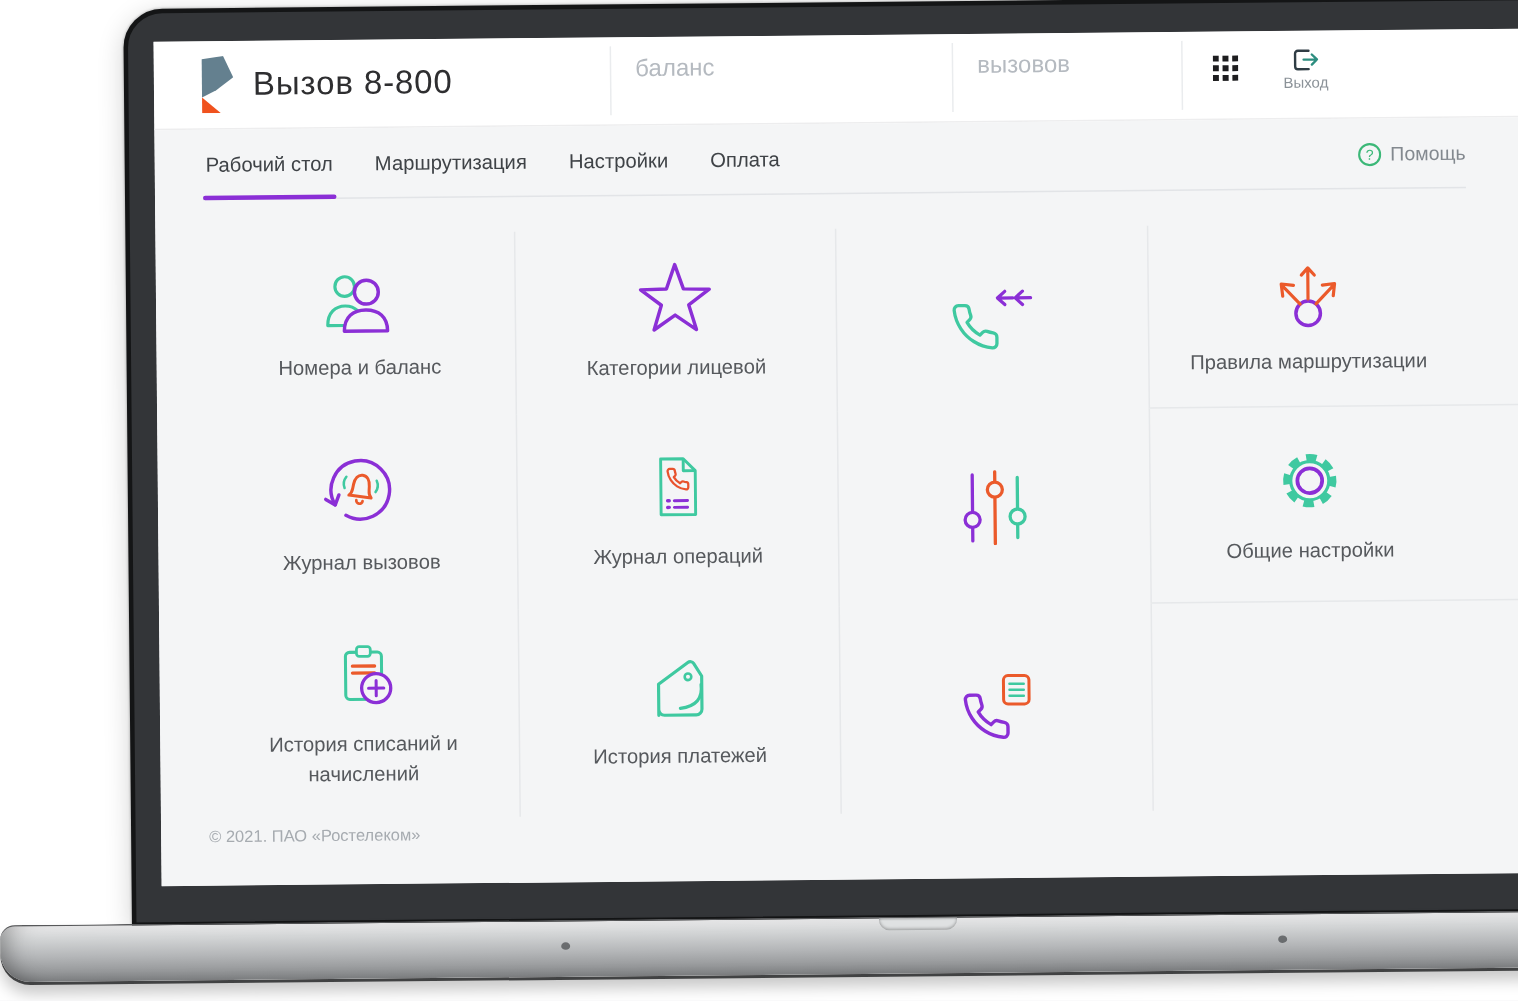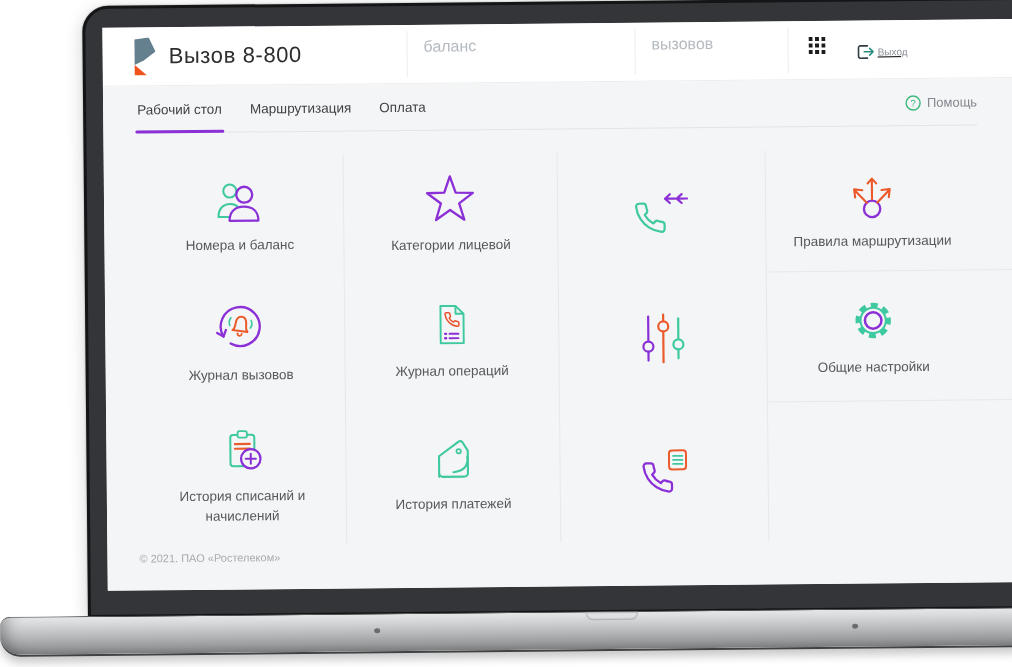--- a/index.html
+++ b/index.html
@@ -31,22 +31,22 @@
   .brand{flex:0 0 304px;display:flex;align-items:center;padding-left:30px;box-sizing:border-box;}
   .logo{margin-right:13px;flex:0 0 auto;}
   .app-title{font-size:22px;color:#2e2e30;letter-spacing:.6px;white-space:nowrap;}
   .hsec{align-self:center;height:46px;box-sizing:border-box;padding:7px 0 0 16px;
     border-left:1px solid #eaecee;}
   .hsec span{font-size:16px;color:#b5bac0;}
   .sec-balance{width:228px}.sec-personal{width:102px}.sec-account{width:153px}
   .hicons{align-self:center;height:46px;border-left:1px solid #eaecee;
     display:flex;padding-left:20px;box-sizing:border-box;flex:1 0 auto;}
   .appgrid-btn{margin-top:10px;cursor:pointer;}
-  .logout-btn{margin-left:30px;margin-top:5px;display:flex;flex-direction:row;
-    align-items:center;gap:2px;cursor:pointer;text-decoration:underline;}
+  .logout-btn{margin-left:30px;margin-top:5px;display:flex;flex-direction:column;
+    align-items:center;gap:2px;cursor:pointer;}
   .logout-btn span{font-size:10px;color:#8b9298;}
 
   
   .main{background:#f4f5f6;height:504px;}
   .nav{display:flex;margin-left:32px;width:842px;border-bottom:1px solid #e2e4e7;
     align-items:center;}
   .tabs{display:flex;gap:24px;}
   .tab{position:relative;padding:16px 2px 15px;font-size:13.5px;color:#3f4347;
     white-space:nowrap;cursor:pointer;}
   .tab.active::after{content:"";position:absolute;left:0;right:0;bottom:-1px;height:3px;
@@ -112,20 +112,21 @@
           </div>
         </div>
       </div>
 
       <div class="main">
 
         <div class="nav">
           <div class="tabs">
             <div class="tab active">Рабочий стол</div>
             <div class="tab">Маршрутизация</div>
+            <div class="tab">Настройки</div>
             <div class="tab">Оплата</div>
           </div>
           <div class="help">
             <svg width="16" height="16" viewBox="0 0 16 16">
               <circle cx="8" cy="8" r="7" fill="none" stroke="#3cb878" stroke-width="1.4"></circle>
               <text x="8" y="11.4" text-anchor="middle" font-size="9.5" fill="#3cb878" font-family="Liberation Sans, sans-serif">?</text>
             </svg>
             <span>Помощь</span>
           </div>
         </div>

